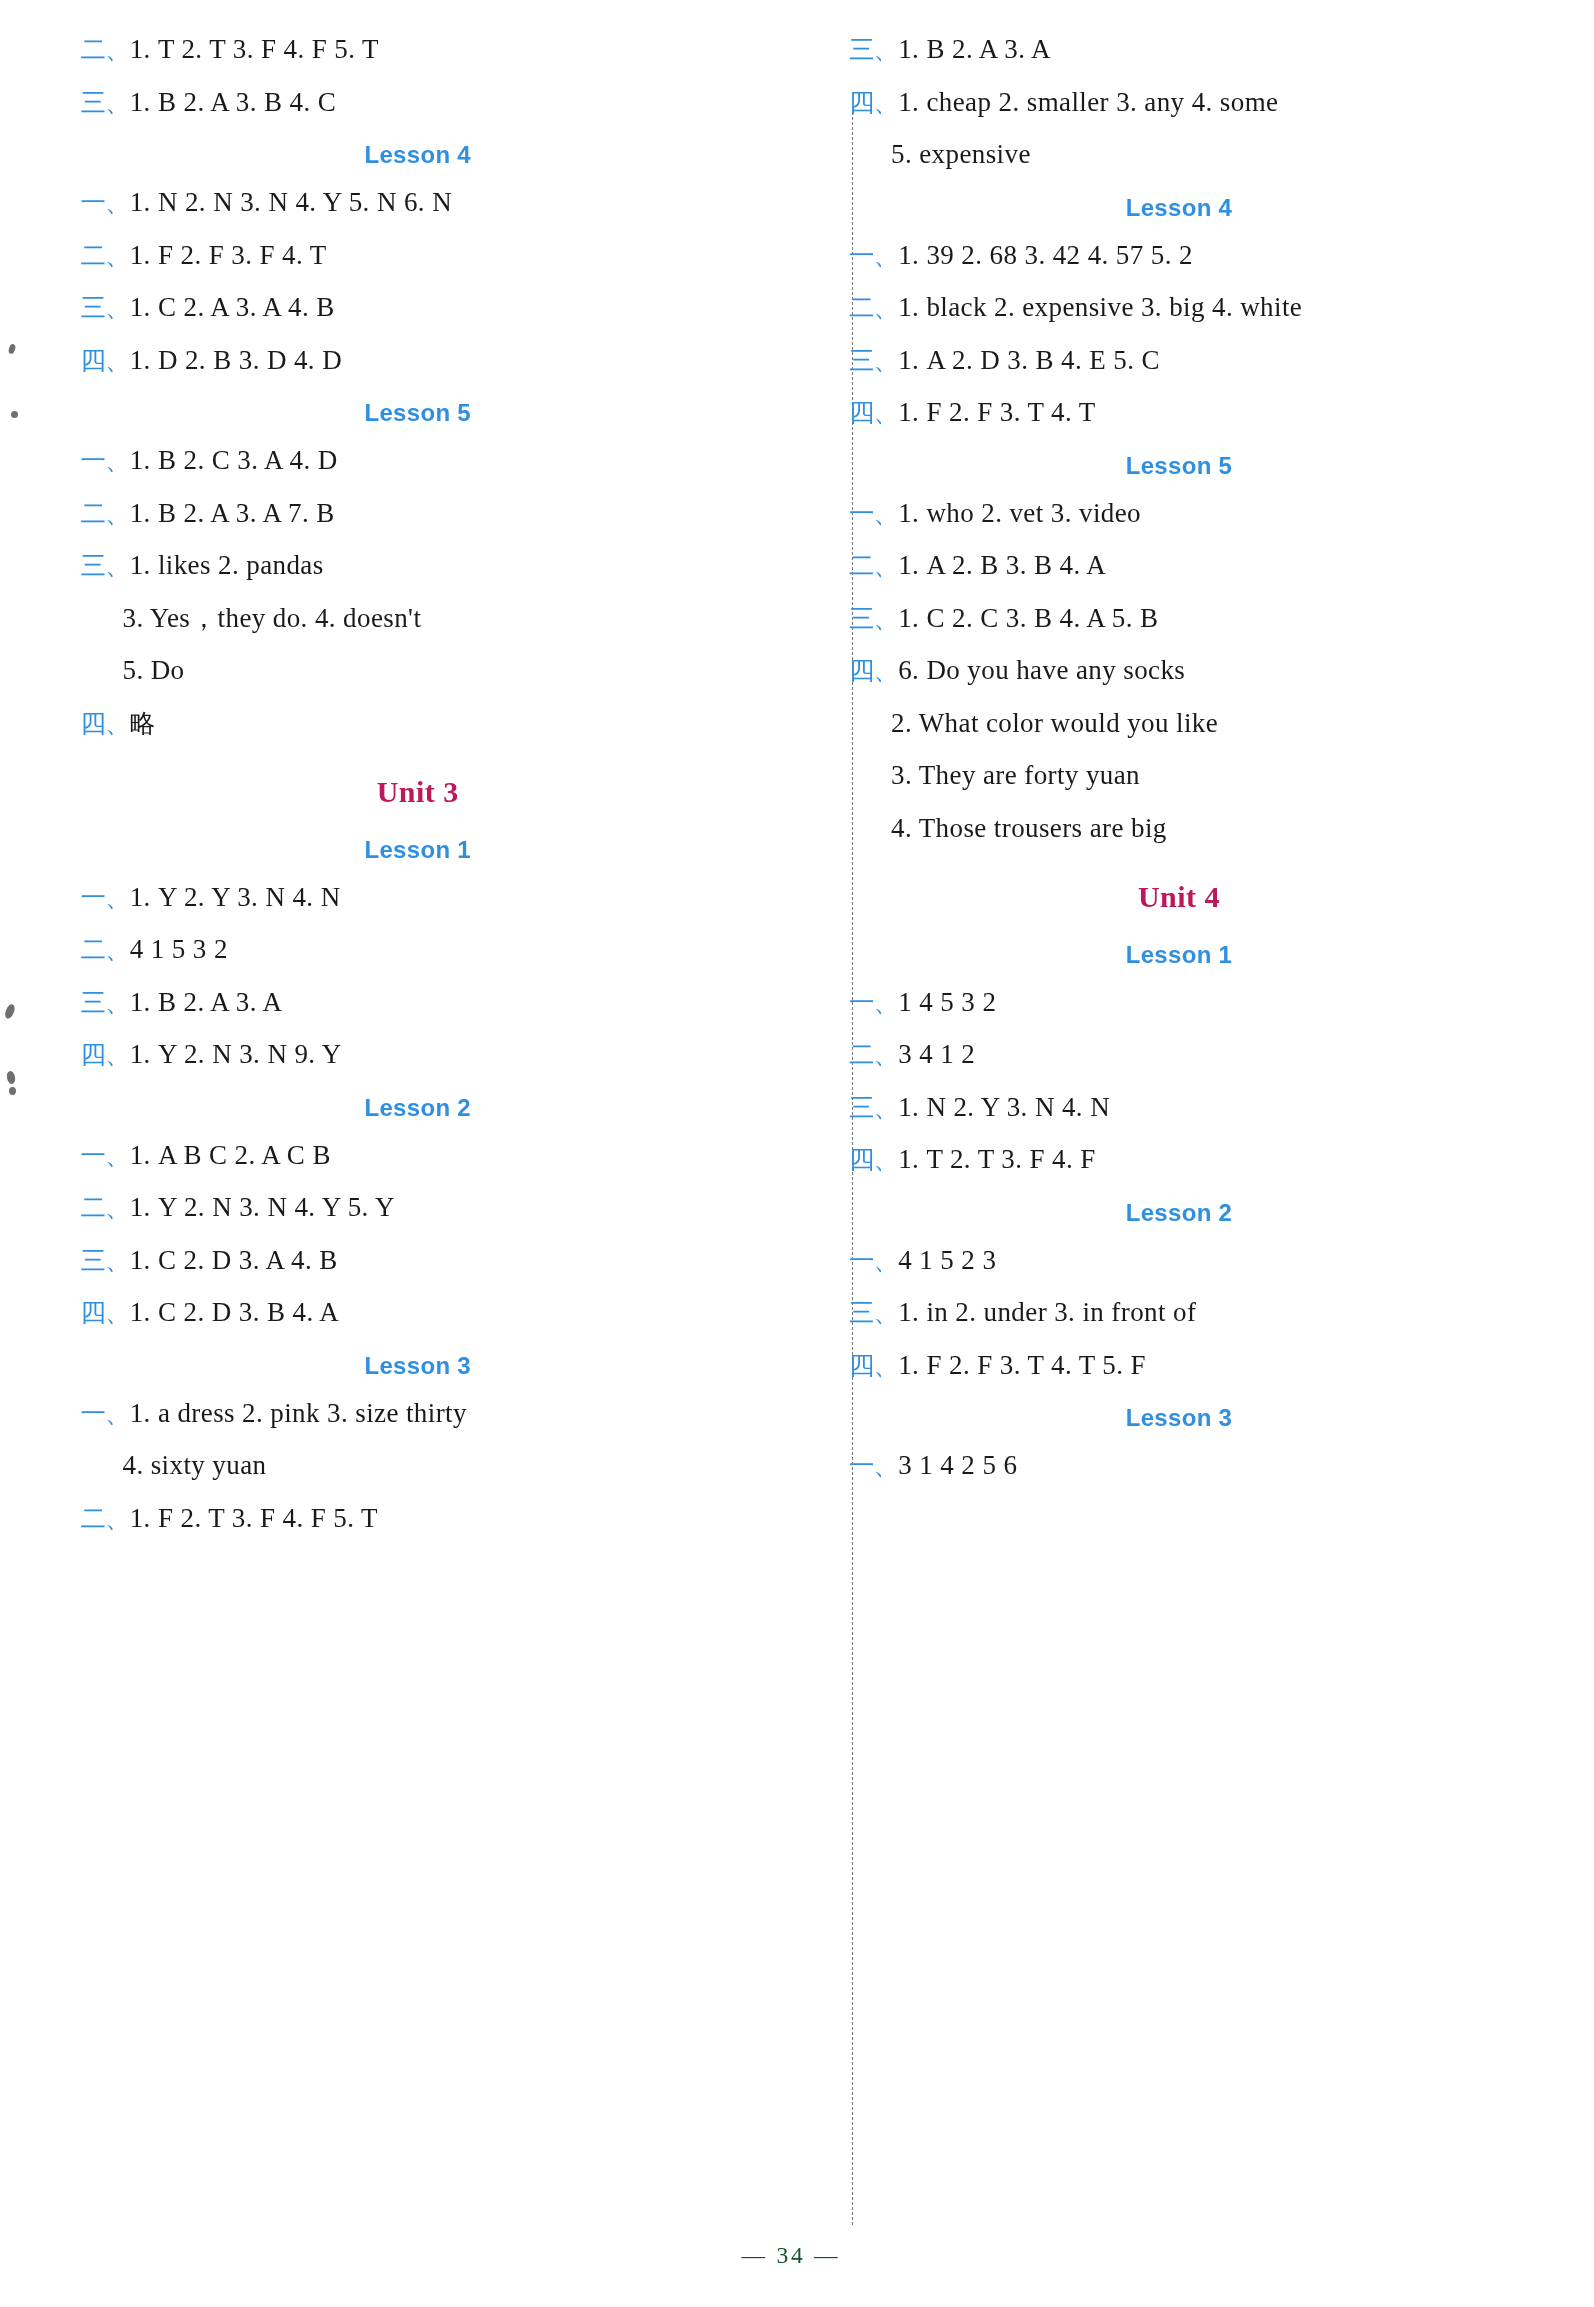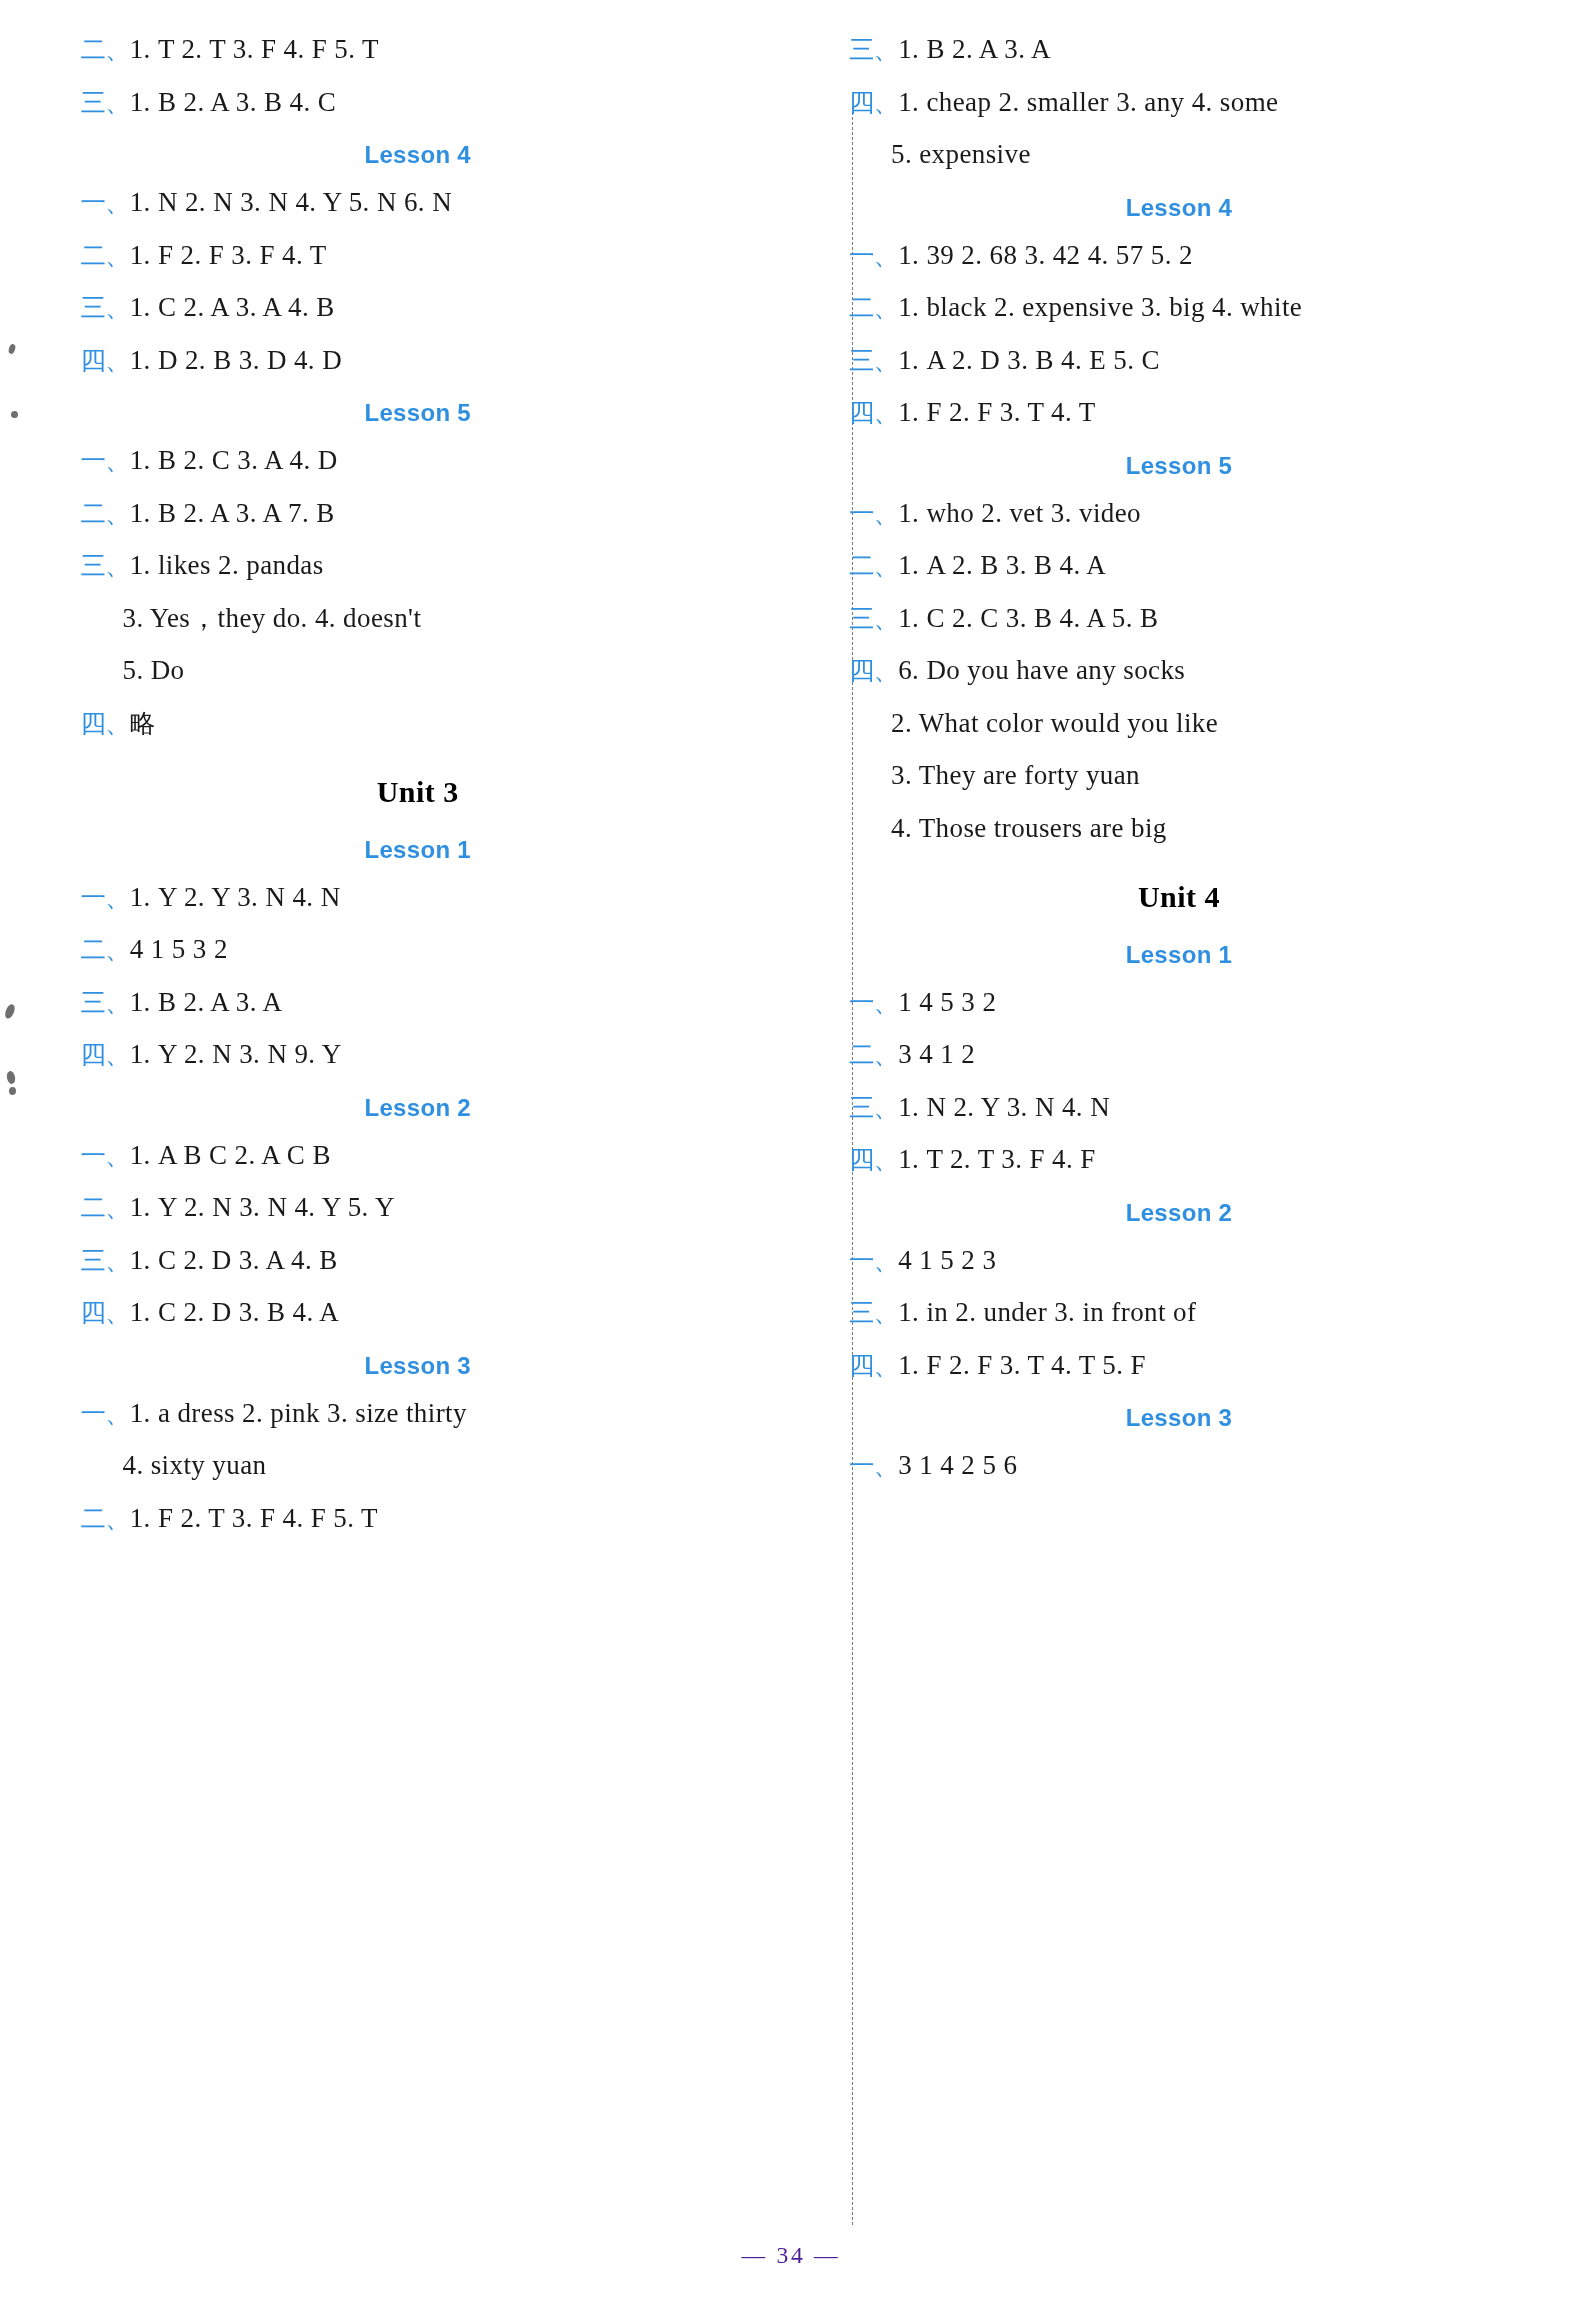--- a/index.html
+++ b/index.html
@@ -49,21 +49,21 @@
     height: 2118px;
     border-left: 1.8px dashed #7a7a7a;
   }
 
   
   .unit-head {
     text-align: center;
     font-family: "Liberation Serif", "DejaVu Serif", serif;
     font-weight: bold;
     font-size: 30px;
-    color: #000000;
+    color: #be185d;
     letter-spacing: 0.5px;
     margin: 38px 0 27px 0;
   }
   .lesson-head {
     text-align: center;
     font-family: "Liberation Sans", "DejaVu Sans", sans-serif;
     font-weight: bold;
     font-size: 24px;
     color: #2f8fe0;
     letter-spacing: 0.3px;
@@ -99,21 +99,21 @@
   }
 
   
   .footer {
     position: absolute;
     left: 0;
     right: 0;
     bottom: 38px;
     text-align: center;
     font-size: 23.6px;
-    color: #4c1d95;
+    color: #14532d;
     font-family: "Liberation Serif", "DejaVu Serif", serif;
     letter-spacing: 2.7px;
   }
 
   
   .mark {
     position: absolute;
     background: #6f6f6f;
     border-radius: 50%;
   }

